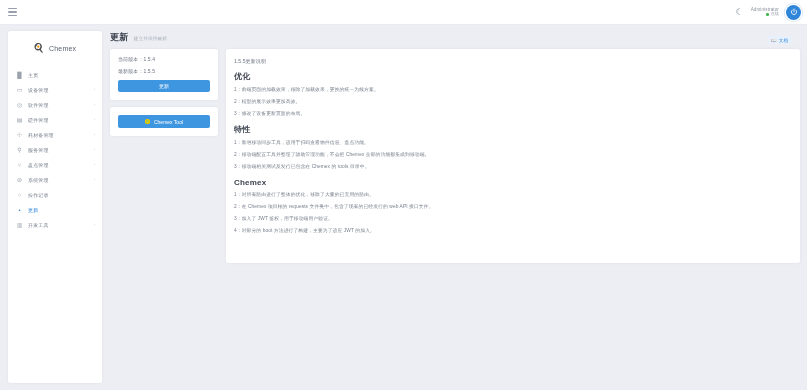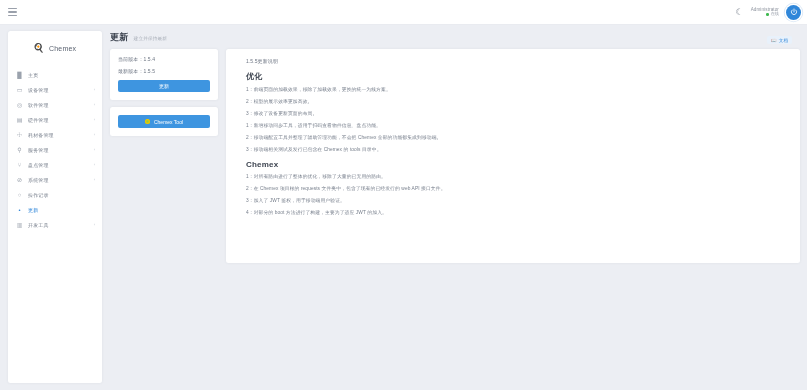--- a/index.html
+++ b/index.html
@@ -68,21 +68,21 @@
   .ver-row { font-size: 5px; color: #6d7583; margin-bottom: 6px; letter-spacing: .1px; }
   .btn-primary {
     width: 100%; height: 12px; background: #3e95e0; border: none; border-radius: 2px;
     color: #ffffff; font-size: 5px; cursor: pointer; font-family: "Liberation Sans", sans-serif;
     display: flex; align-items: center; justify-content: center;
   }
   .tool-card { padding: 8px; }
   .btn-tool { height: 13px; gap: 4px; }
   .tool-dot { width: 5px; height: 5px; border-radius: 50%; background: #8fd13f; box-shadow: inset 0 0 0 1.3px #f2c200; }
 
-  .right-col { flex: 1; background: #ffffff; border-radius: 2.5px; box-shadow: 0 0 3px rgba(40,50,70,.07); padding: 9px 20px 14px; min-height: 214px; }
+  .right-col { flex: 1; background: #ffffff; border-radius: 2.5px; box-shadow: 0 0 3px rgba(40,50,70,.07); padding: 9px 8px 14px; min-height: 214px; }
   .rel-title { font-size: 5px; color: #6d7583; margin-bottom: 7px; letter-spacing: .1px; }
   .sec-head { font-size: 8px; color: #3d4450; font-weight: bold; margin: 7px 0 5px; letter-spacing: .2px; }
   .sec-head.first { margin-top: 0; }
   .sec-item { font-size: 4.8px; color: #767e8b; line-height: 1.35; margin-bottom: 5.5px; letter-spacing: .1px; }
 </style>
 </head>
 <body>
 
 <div class="topbar">
   <div class="hamburger">
@@ -199,20 +199,21 @@
       </div>
     </div>
 
     <div class="right-col">
       <div class="rel-title">1.5.5更新说明</div>
       <div id="sections">
           <div class="sec-head first">优化</div>
           <div class="sec-item">1：前端页面的加载效果，移除了加载效果，更换的统一为线方案。</div>
           <div class="sec-item">2：模型的展示效率更加高效。</div>
           <div class="sec-item">3：修改了设备更新页面的布局。</div>
+          <div class="sec-head">特性</div>
           <div class="sec-item">1：新增移动同步工具，适用于扫码查看物件信息、盘点功能。</div>
           <div class="sec-item">2：移动端配置工具并整理了辅助管理功能，不会把 Chemex 全部的功能都集成到移动端。</div>
           <div class="sec-item">3：移动端相关测试及发行已包含在 Chemex 的 tools 目录中。</div>
           <div class="sec-head">Chemex</div>
           <div class="sec-item">1：对所有路由进行了整体的优化，移除了大量的已无用的路由。</div>
           <div class="sec-item">2：在 Chemex 项目根的 requests 文件夹中，包含了现有的已经发行的 web API 接口文件。</div>
           <div class="sec-item">3：加入了 JWT 鉴权，用于移动端用户验证。</div>
           <div class="sec-item">4：对部分的 boot 方法进行了构建，主要为了适应 JWT 的加入。</div>
         </div>
     </div>

